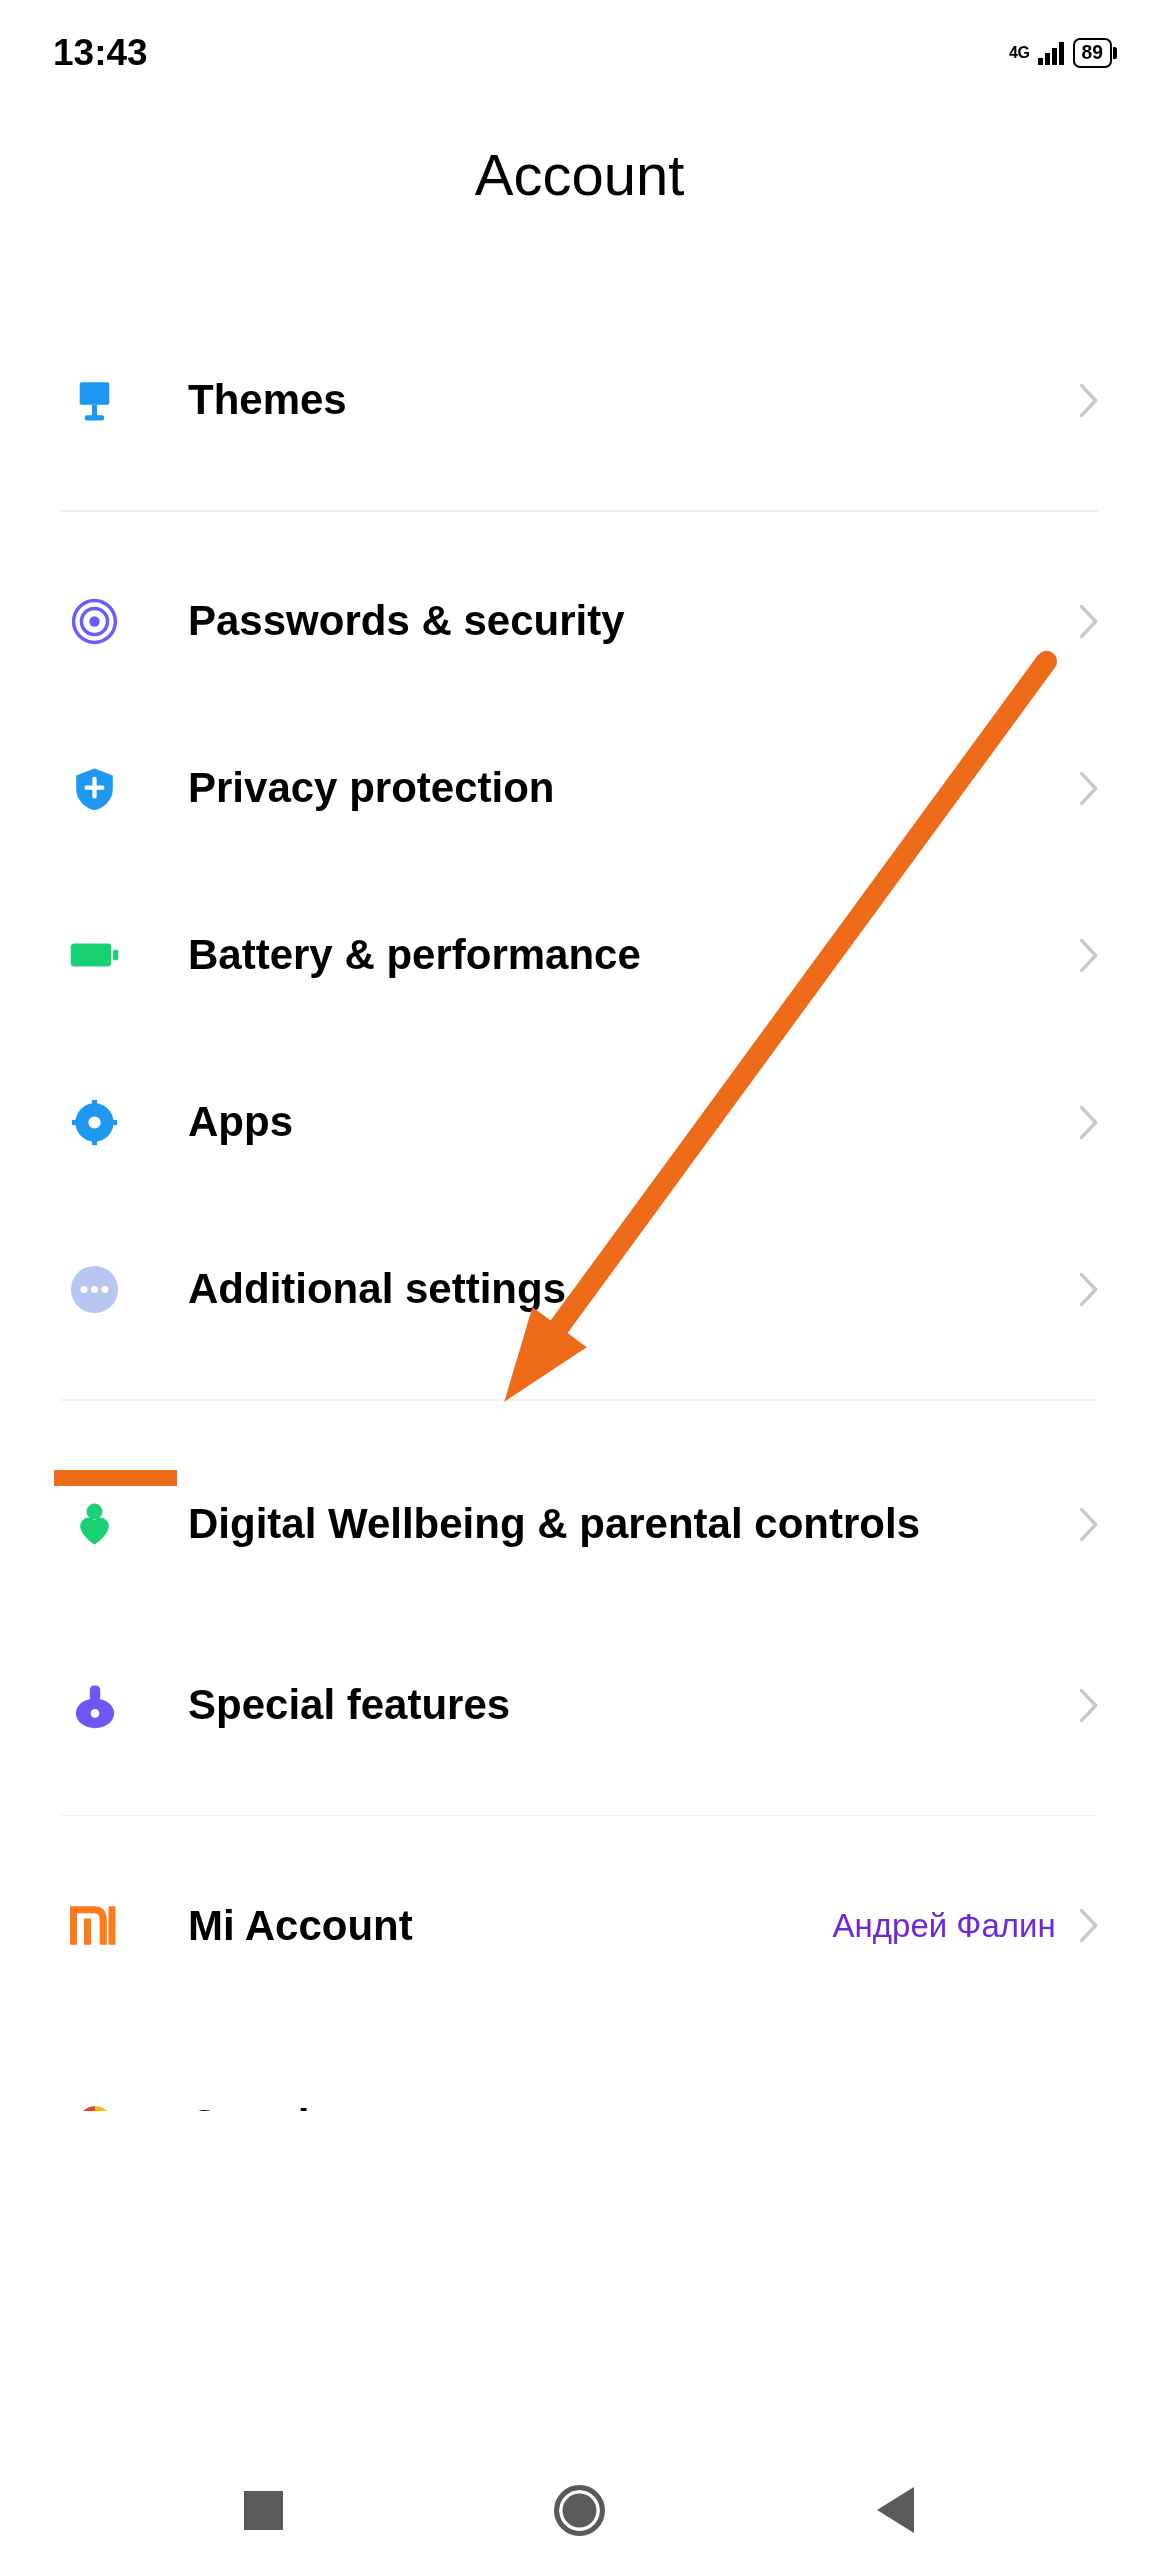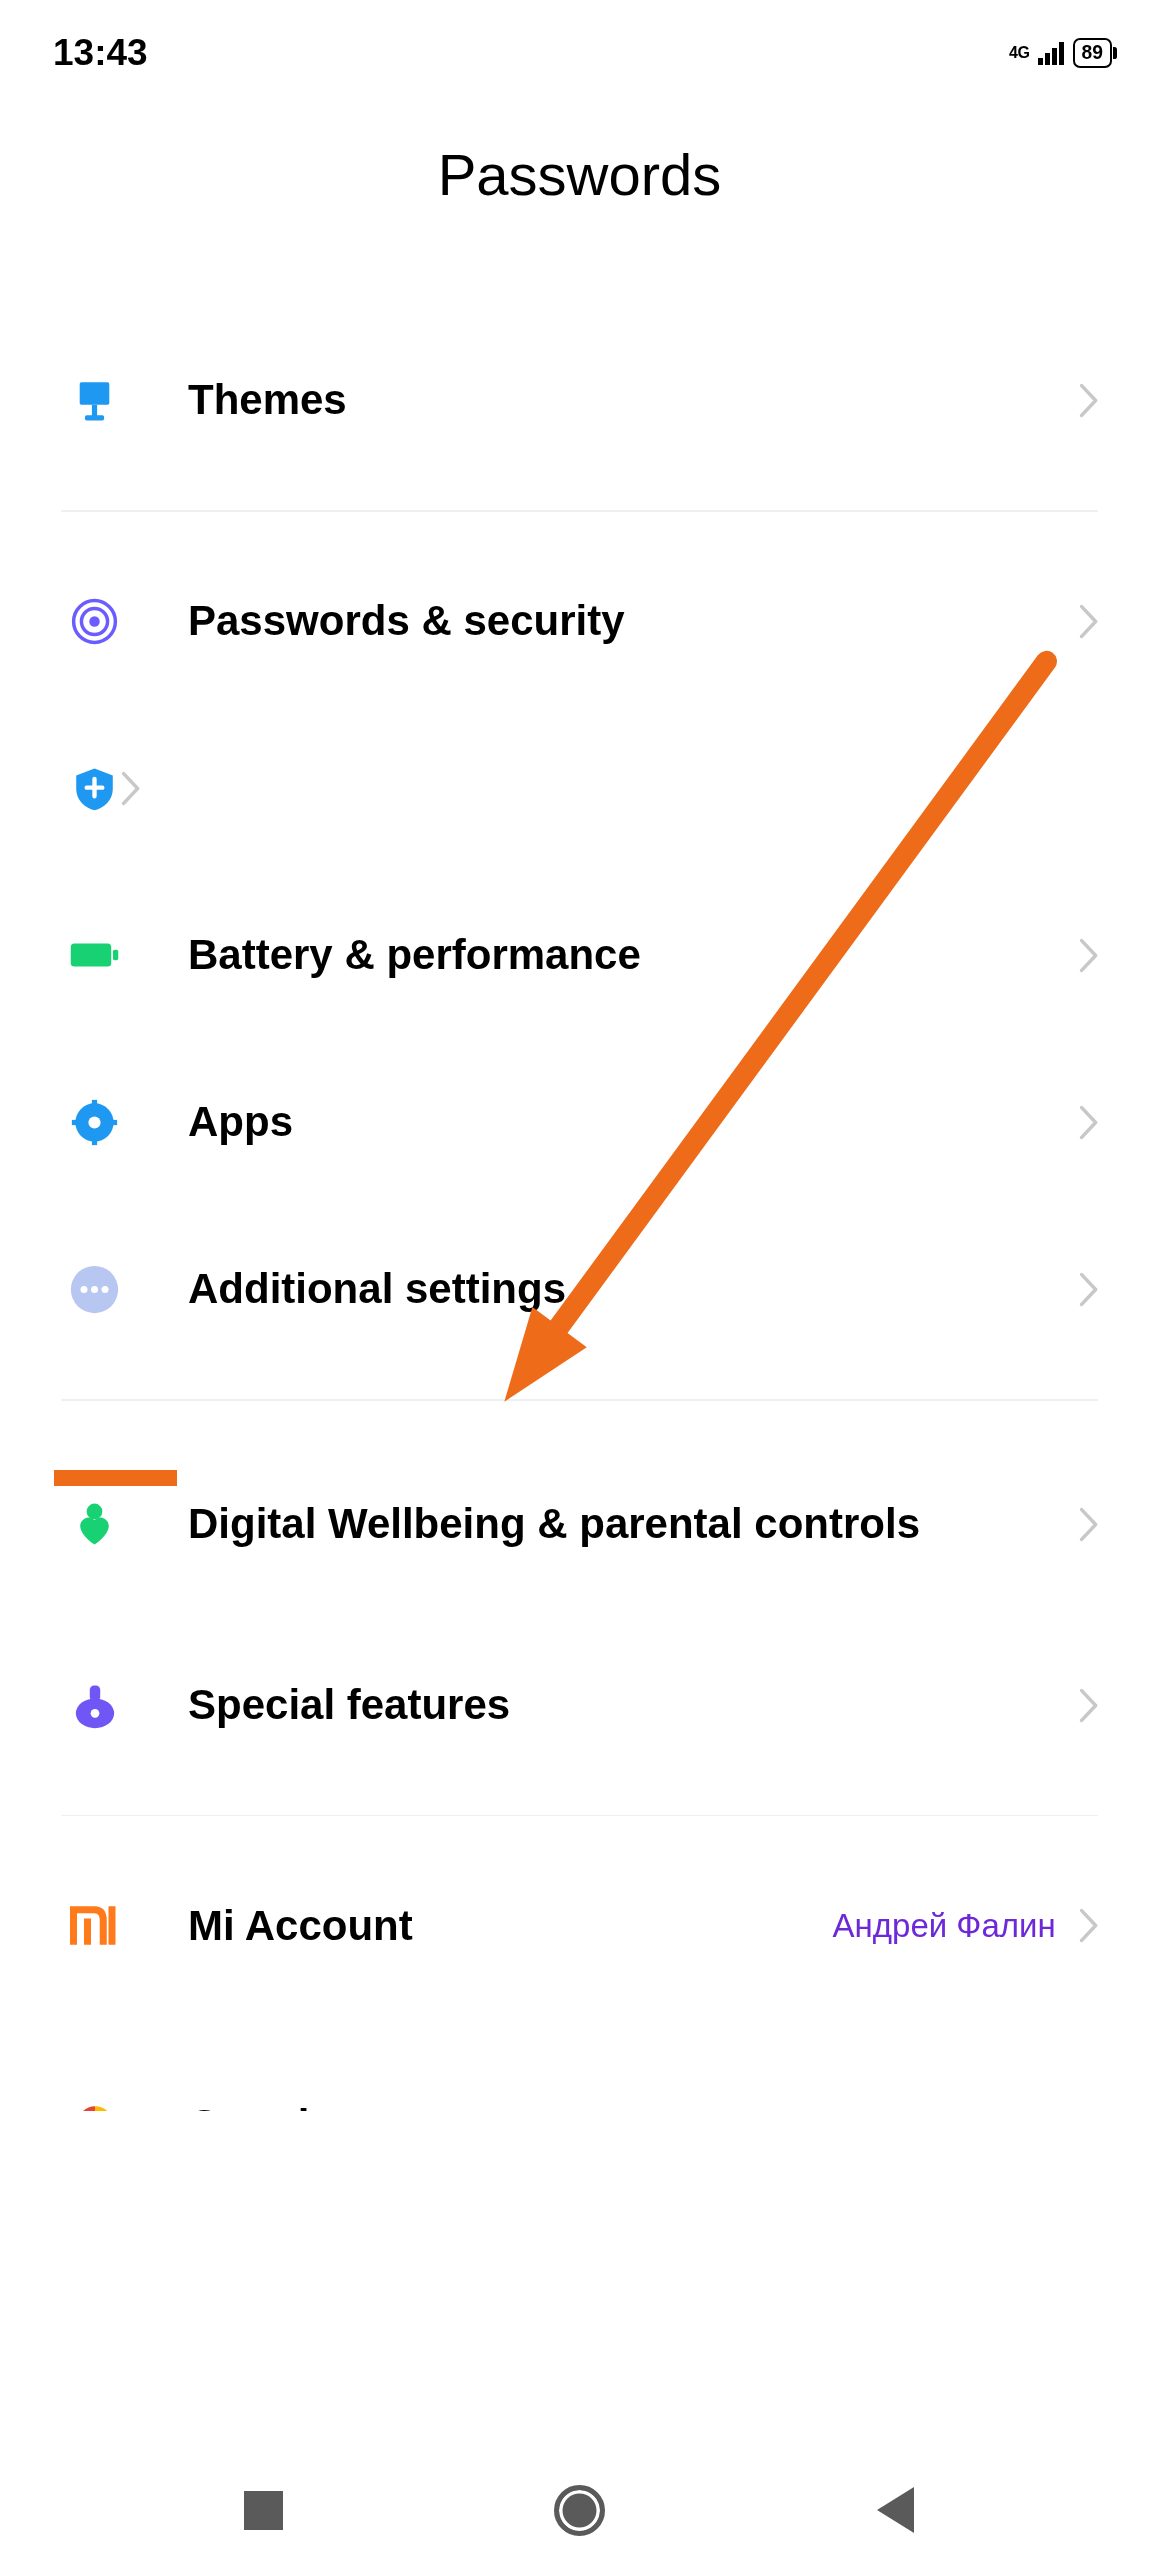--- a/index.html
+++ b/index.html
@@ -63,21 +63,21 @@
           <span></span>
           <span></span>
           <span></span>
         </div>
     <div class="battery">
           <span>89</span>
         </div>
   </div>
 </div>
 
-<div class="page-title">Passwords</div>
+<div class="page-title">Account</div>
 
 <div class="list">
 
   <div class="row row-wallpaper">
     
     
     
   </div>
 
   <div class="row">
@@ -114,20 +114,21 @@
     </span>
   </div>
 
   <div class="row">
     <span class="icon-wrap">
       <svg width="47" height="47" viewBox="0 0 54 54">
             <path d="M27 4 L48 12 V28 C48 40 38 50 27 52 C16 50 6 40 6 28 V12 Z" fill="#1e98f1"></path>
             <path d="M27 16 L27 36 M18 26 L36 26" stroke="#fff" stroke-width="5" stroke-linecap="round"></path>
           </svg>
     </span>
+    <span class="label">Privacy protection</span>
     <span class="chevron-icon">
       <svg width="19.3" height="35" viewBox="0 0 22 40">
             <path d="M3 3 L19 20 L3 37" stroke="#c8c8c8" stroke-width="4" fill="none" stroke-linecap="round" stroke-linejoin="round"></path>
           </svg>
     </span>
   </div>
 
   <div class="row">
     <span class="icon-wrap">
       <svg width="51" height="30" viewBox="0 0 58 34">

